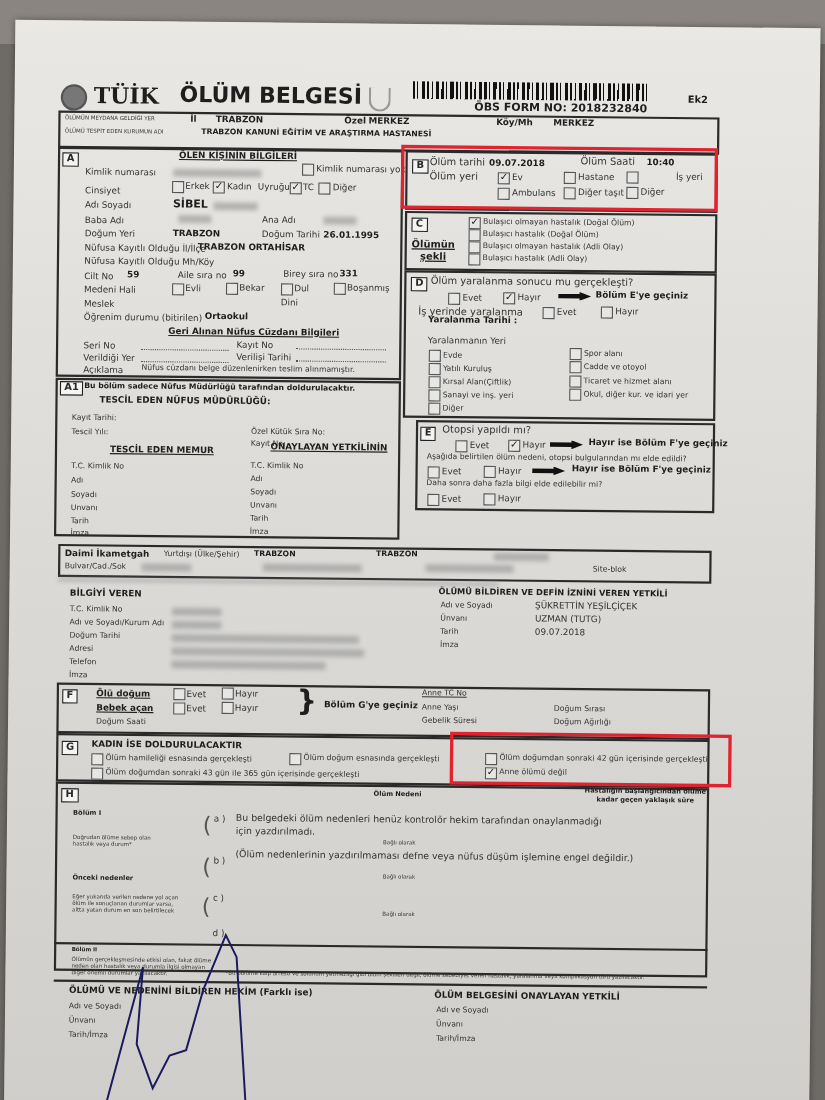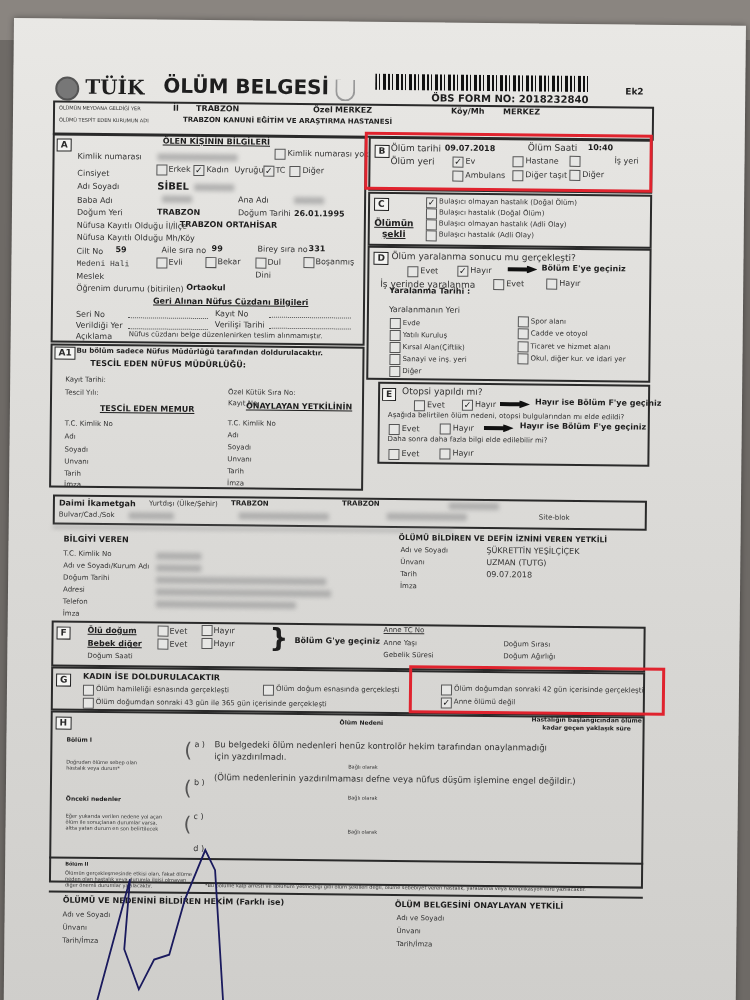--- a/index.html
+++ b/index.html
@@ -78,21 +78,21 @@
   <div class="t" style="left:65px;top:202px;">Nüfusa Kayıtlı Olduğu İl/İlçe</div>
   <div class="t b" style="left:168px;top:200px;">TRABZON ORTAHİSAR</div>
   <div class="t" style="left:65px;top:214px;">Nüfusa Kayıtlı Olduğu Mh/Köy</div>
   <div class="t" style="left:65px;top:228px;">Cilt No</div>
   <div class="t b" style="left:104px;top:226px;">59</div>
   <div class="t" style="left:150px;top:226px;">Aile sıra no</div>
   <div class="t b" style="left:200px;top:224px;">99</div>
   <div class="t" style="left:246px;top:224px;">Birey sıra no</div>
   <div class="t b" style="left:297px;top:223px;">331</div>
 
-  <div class="t" style="left:65px;top:240px;font-family:Liberation Mono, monospace;">Medeni Hali</div>
+  <div class="t" style="left:65px;top:240px;">Medeni Hali</div>
   <div class="cb" style="left:145px;top:238px;"></div>
   <div class="t" style="left:157px;top:238px;">Evli</div>
   <div class="cb" style="left:194px;top:237px;"></div>
   <div class="t" style="left:206px;top:237px;">Bekar</div>
   <div class="cb" style="left:244px;top:237px;"></div>
   <div class="t" style="left:256px;top:237px;">Dul</div>
   <div class="cb" style="left:292px;top:236px;"></div>
   <div class="t" style="left:304px;top:236px;">Boşanmış</div>
   <div class="t" style="left:244px;top:250px;">Dini</div>
   <div class="t" style="left:65px;top:253px;">Meslek</div>
@@ -258,21 +258,21 @@
   <div class="t" style="left:478px;top:547px;font-size:8px;">09.07.2018</div>
   <div class="t" style="left:392px;top:560px;font-size:7px;">İmza</div>
 
   <div class="box" style="left:44px;top:602px;width:590px;height:42px;"></div>
   <div class="lbl" style="left:49px;top:608px;">F</div>
   <div class="t b u" style="left:80px;top:607px;">Ölü doğum</div>
   <div class="cb" style="left:150px;top:606px;"></div>
   <div class="t" style="left:162px;top:607px;">Evet</div>
   <div class="cb" style="left:194px;top:605px;"></div>
   <div class="t" style="left:206px;top:606px;">Hayır</div>
-  <div class="t b u" style="left:80px;top:620px;">Bebek diğer</div>
+  <div class="t b u" style="left:80px;top:620px;">Bebek açan</div>
   <div class="cb" style="left:150px;top:619px;"></div>
   <div class="t" style="left:162px;top:620px;">Evet</div>
   <div class="cb" style="left:194px;top:618px;"></div>
   <div class="t" style="left:206px;top:619px;">Hayır</div>
   <div class="t" style="left:80px;top:633px;font-size:7px;">Doğum Saati</div>
   <div class="t b" style="left:262px;top:604px;font-size:26px;line-height:26px;">}</div>
   <div class="t b" style="left:287px;top:615px;">Bölüm G'ye geçiniz</div>
   <div class="t" style="left:376px;top:604px;font-size:7px;text-decoration:underline;">Anne TC No</div>
   <div class="t" style="left:376px;top:617px;font-size:7px;">Anne Yaşı</div>
   <div class="t" style="left:376px;top:629px;font-size:7px;">Gebelik Süresi</div>

